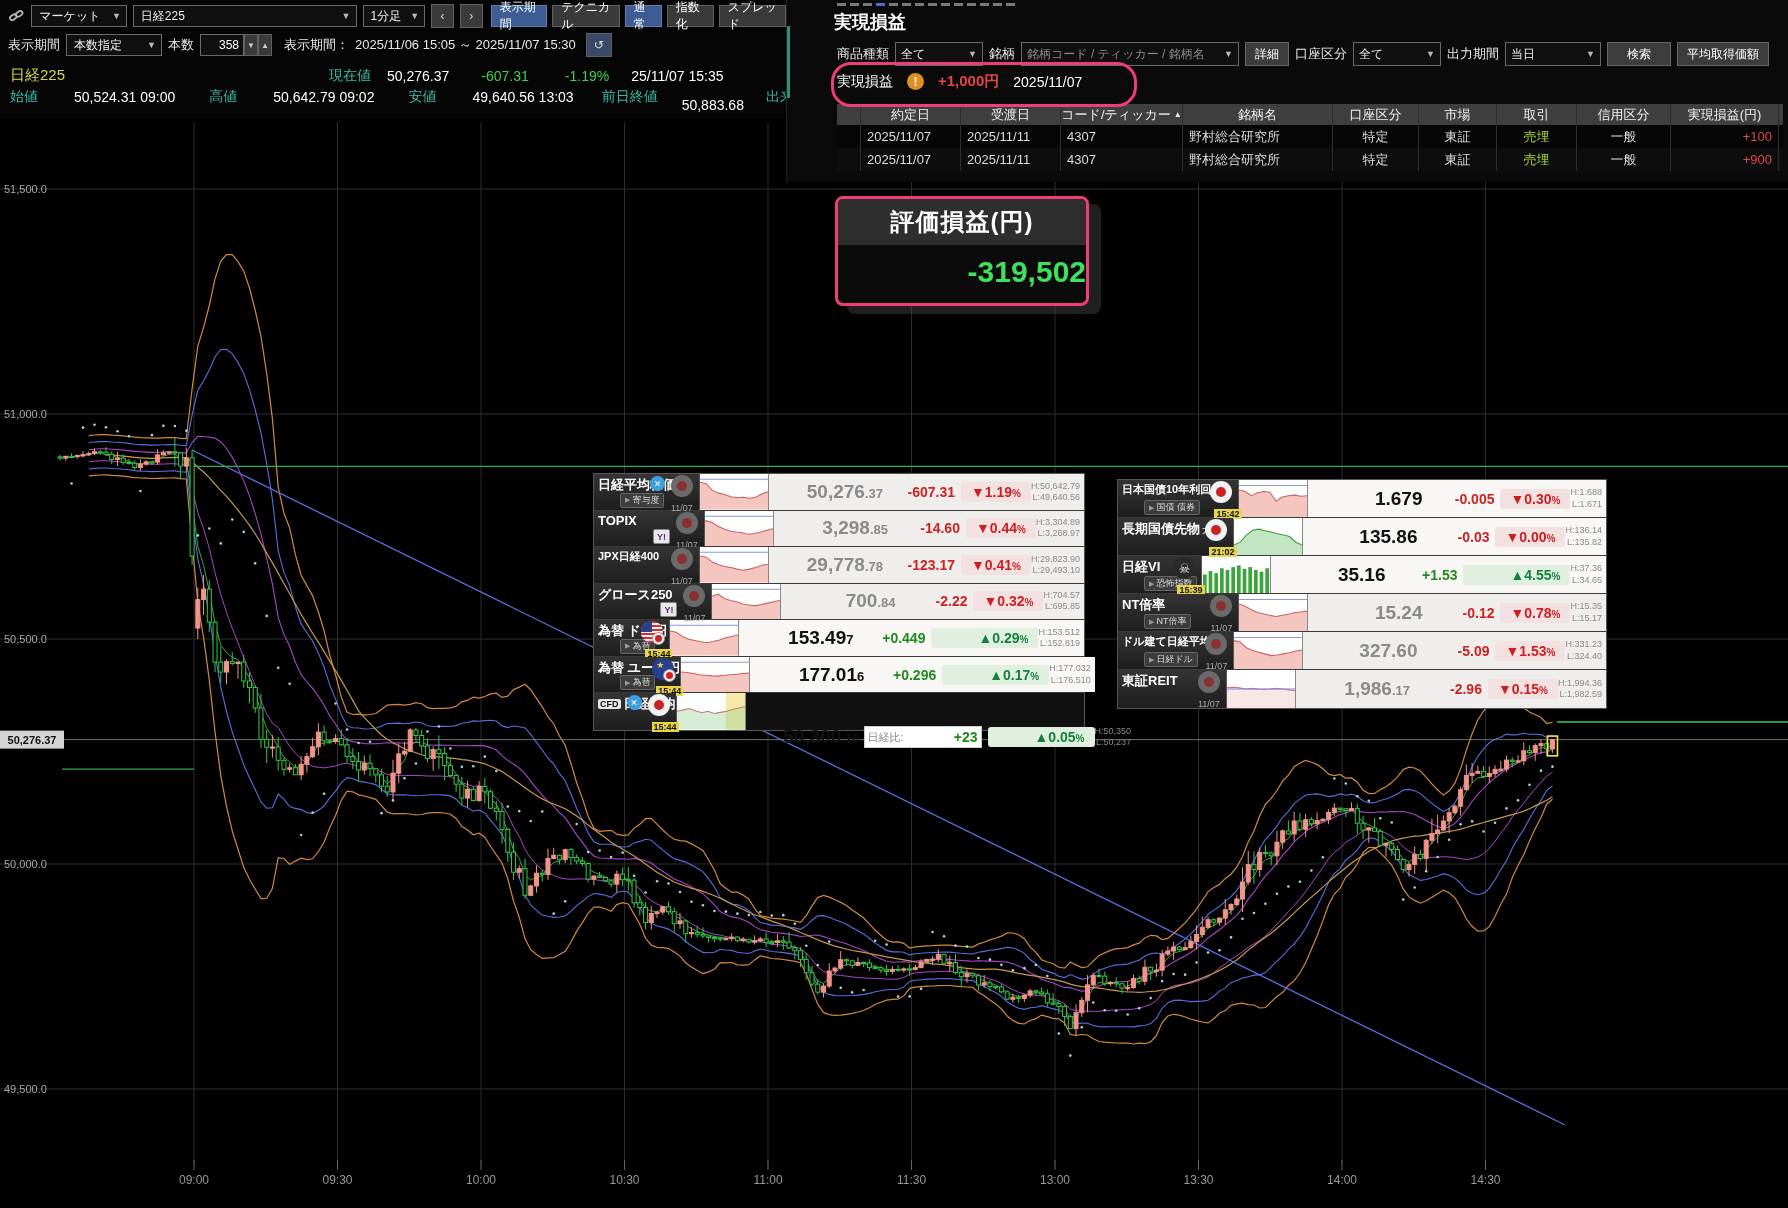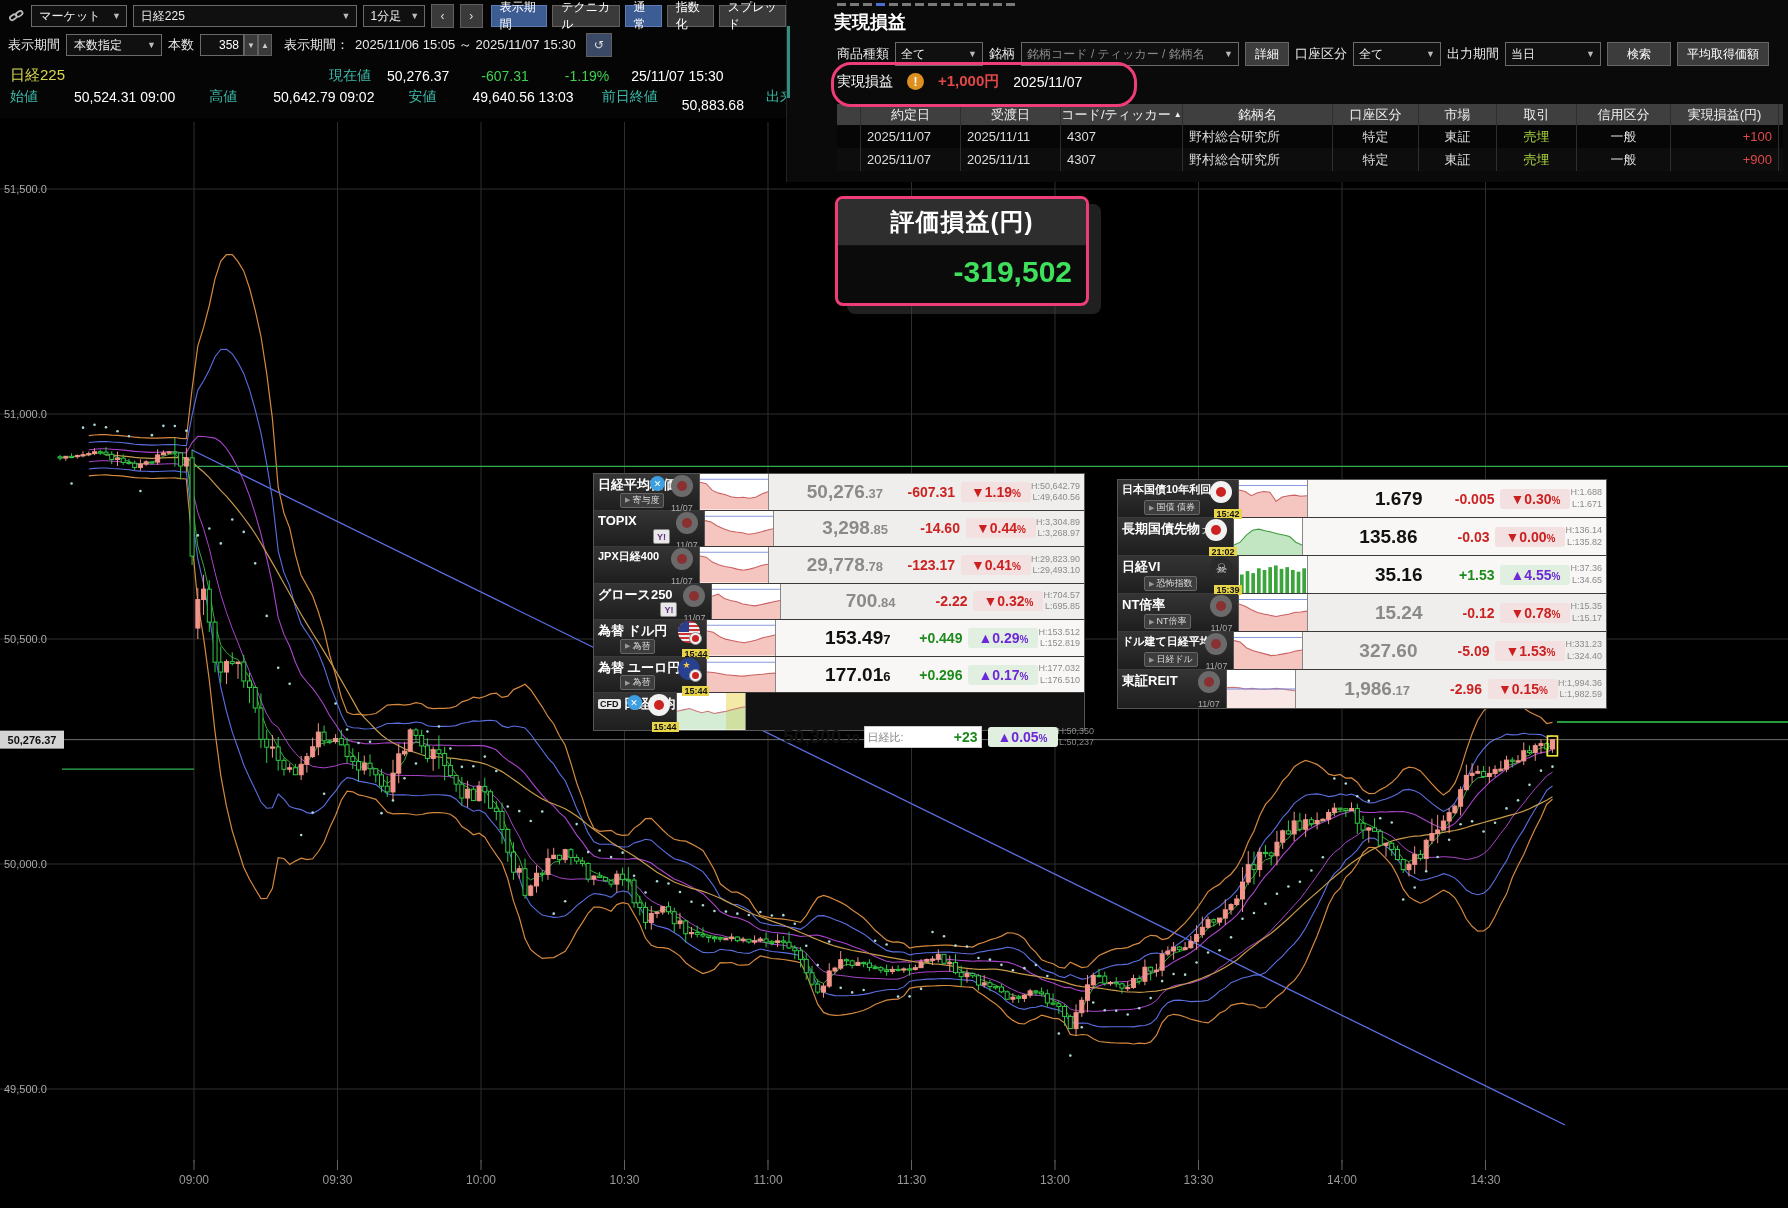--- a/index.html
+++ b/index.html
@@ -51,21 +51,21 @@
   .tc{box-sizing:border-box;padding:0 6px;border-right:1px solid #2e2e2e;display:flex;align-items:center;justify-content:center;height:100%;white-space:nowrap;overflow:hidden;}
   .tc.left{justify-content:flex-start;}
   .tc.right{justify-content:flex-end;}
   .sell{color:#a8d23f;}
   .plplus{color:#e24848;}
   
   #valwin{left:835px;top:196px;width:248px;height:104px;z-index:55;border:3px solid #ee3d77;border-radius:8px;overflow:hidden;
           box-shadow:12px 8px 0 rgba(70,70,70,.45);background:#0b0b0b;}
   #valwin .vh{height:46px;background:#2e2e2e;border-bottom:1px solid #111;display:flex;align-items:center;justify-content:center;
               color:#fff;font-size:24px;font-weight:bold;letter-spacing:1px;}
-  #valwin .vv{height:52px;display:flex;align-items:center;justify-content:flex-end;padding-right:14px;color:#3fe05c;font-size:30px;font-weight:bold;}
+  #valwin .vv{height:52px;display:flex;align-items:center;justify-content:flex-end;color:#3fe05c;font-size:30px;font-weight:bold;}
   
   .mpanel{z-index:50;border:1px solid #555;box-sizing:border-box;background:#111;}
   .mrow{display:flex;border-bottom:1px solid #3a3a3a;box-sizing:border-box;}
   .mrow:last-child{border-bottom:none;}
   .mlabel{width:138px;background:linear-gradient(#343434,#1e1e1e);position:relative;box-sizing:border-box;padding:2px 0 0 4px;}
   .mname{color:#fff;font-weight:bold;font-size:13px;white-space:nowrap;}
   .mname.small{font-size:11px;}
   .mtag{color:#bbb;font-size:9px;margin-left:2px;}
   .msub{position:absolute;bottom:2px;left:26px;background:#3d3d3d;border:1px solid #666;color:#ddd;font-size:9px;padding:0 4px;height:13px;display:flex;align-items:center;border-radius:2px;white-space:nowrap;}
   .msub .tri{color:#999;font-size:7px;margin-right:2px;}
@@ -88,21 +88,21 @@
   .mspark{width:70px;background:#fff;border-left:1px solid #555;border-right:1px solid #888;box-sizing:border-box;}
   .mvals{flex:1;display:flex;align-items:center;background:#efeeec;box-sizing:border-box;padding:0 4px 0 2px;}
   .mvals.live{background:#f8f7f5;}
   .mvals.cfd{background:#f7efcf;margin-top:44px;}
   .mv-val{width:112px;text-align:right;font-size:19px;font-weight:bold;color:#111;white-space:nowrap;}
   .mv-val.gray{color:#8a8a8a;}
   .mv-val .sm{font-size:13px;}
   .mv-chg{width:72px;text-align:right;font-size:14px;font-weight:bold;white-space:nowrap;}
   .chg-dn{color:#cc2222;} .chg-up{color:#1e8a1e;}
   .mv-pill{width:70px;margin-left:6px;border-radius:3px;text-align:center;font-size:14px;font-weight:bold;padding:2px 0;white-space:nowrap;}
-  .pill-dn{background:#f3e0e0;color:#cc2020;} .pill-up{background:#e0efe0;color:#6d28d9;}
+  .pill-dn{background:#f3e0e0;color:#cc2020;} .pill-up{background:#e0efe0;color:#15803d;padding-left:37px;}
   .mv-hl{flex:1;text-align:right;font-size:9px;color:#8a8a8a;line-height:1.25;white-space:nowrap;}
   .nhbox{width:118px;margin-left:4px;background:#fff;border:1px solid #ccc;font-size:11px;color:#888;display:flex;align-items:center;justify-content:space-between;padding:2px 3px;box-sizing:border-box;}
   .nhbox b{color:#1e8a1e;font-size:14px;}
   
   .annot{pointer-events:none;}
 </style>
 </head>
 <body>
 
 <div id="stage">
@@ -863,21 +863,21 @@
       <span class="lbl" style="margin-left:6px;">表示期間：</span>
       <span class="lbl">2025/11/06 15:05 ～ 2025/11/07 15:30</span>
       <div class="navbtn" style="margin-left:4px;background:#3a4a66;">↺</div>
     </div>
     <div class="tb-row qh" style="left:10px;top:66px;width:770px;">
       <span class="sym">日経225</span>
       <span class="teal" style="margin-left:258px;">現在値</span>
       <span style="color:#fff;margin-left:10px;">50,276.37</span>
       <span class="grn" style="margin-left:26px;">-607.31</span>
       <span class="grn" style="margin-left:30px;">-1.19%</span>
-      <span style="color:#fff;margin-left:16px;">25/11/07 15:30</span>
+      <span style="color:#fff;margin-left:16px;">25/11/07 15:35</span>
     </div>
     <div class="tb-row qh" style="left:10px;top:80px;width:800px;">
       <span class="teal">始値</span>
       <span style="color:#fff;margin-left:30px;">50,524.31 09:00</span>
       <span class="teal" style="margin-left:28px;">高値</span>
       <span style="color:#fff;margin-left:30px;">50,642.79 09:02</span>
       <span class="teal" style="margin-left:28px;">安値</span>
       <span style="color:#fff;margin-left:30px;">49,640.56 13:03</span>
       <span class="teal" style="margin-left:22px;">前日終値</span>
       <span style="color:#fff;margin-left:18px;margin-top:17px;">50,883.68</span>

